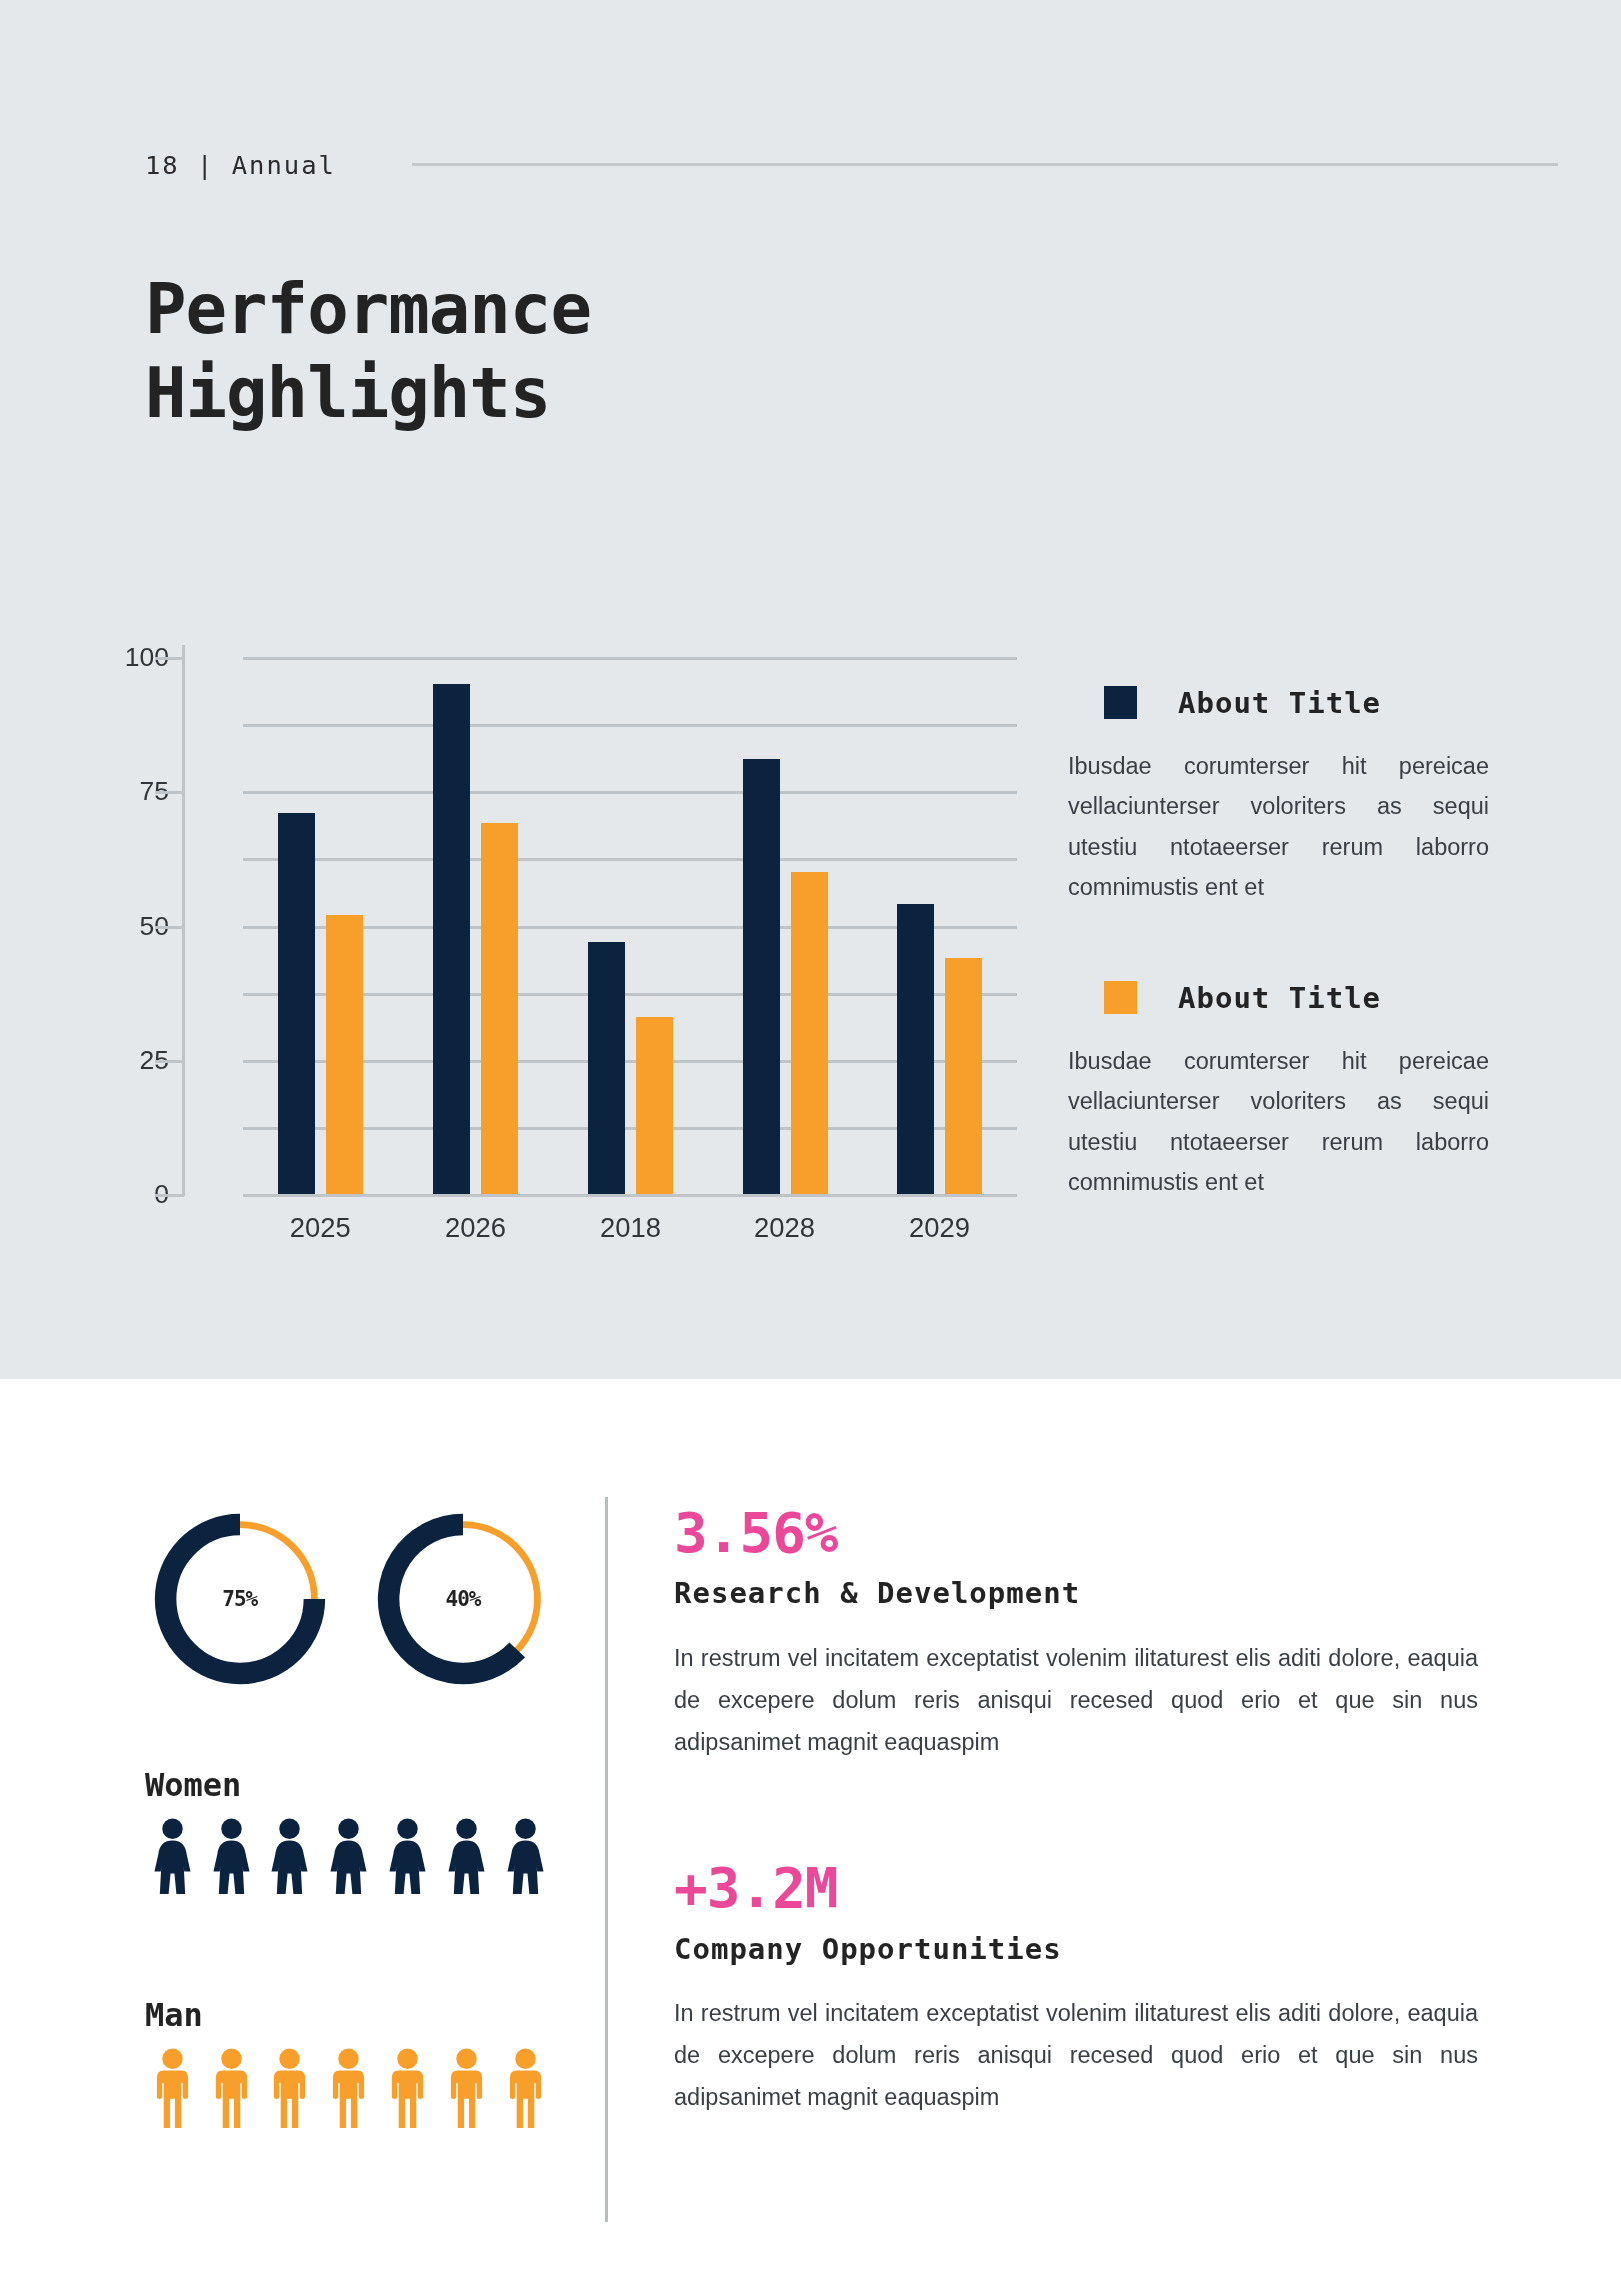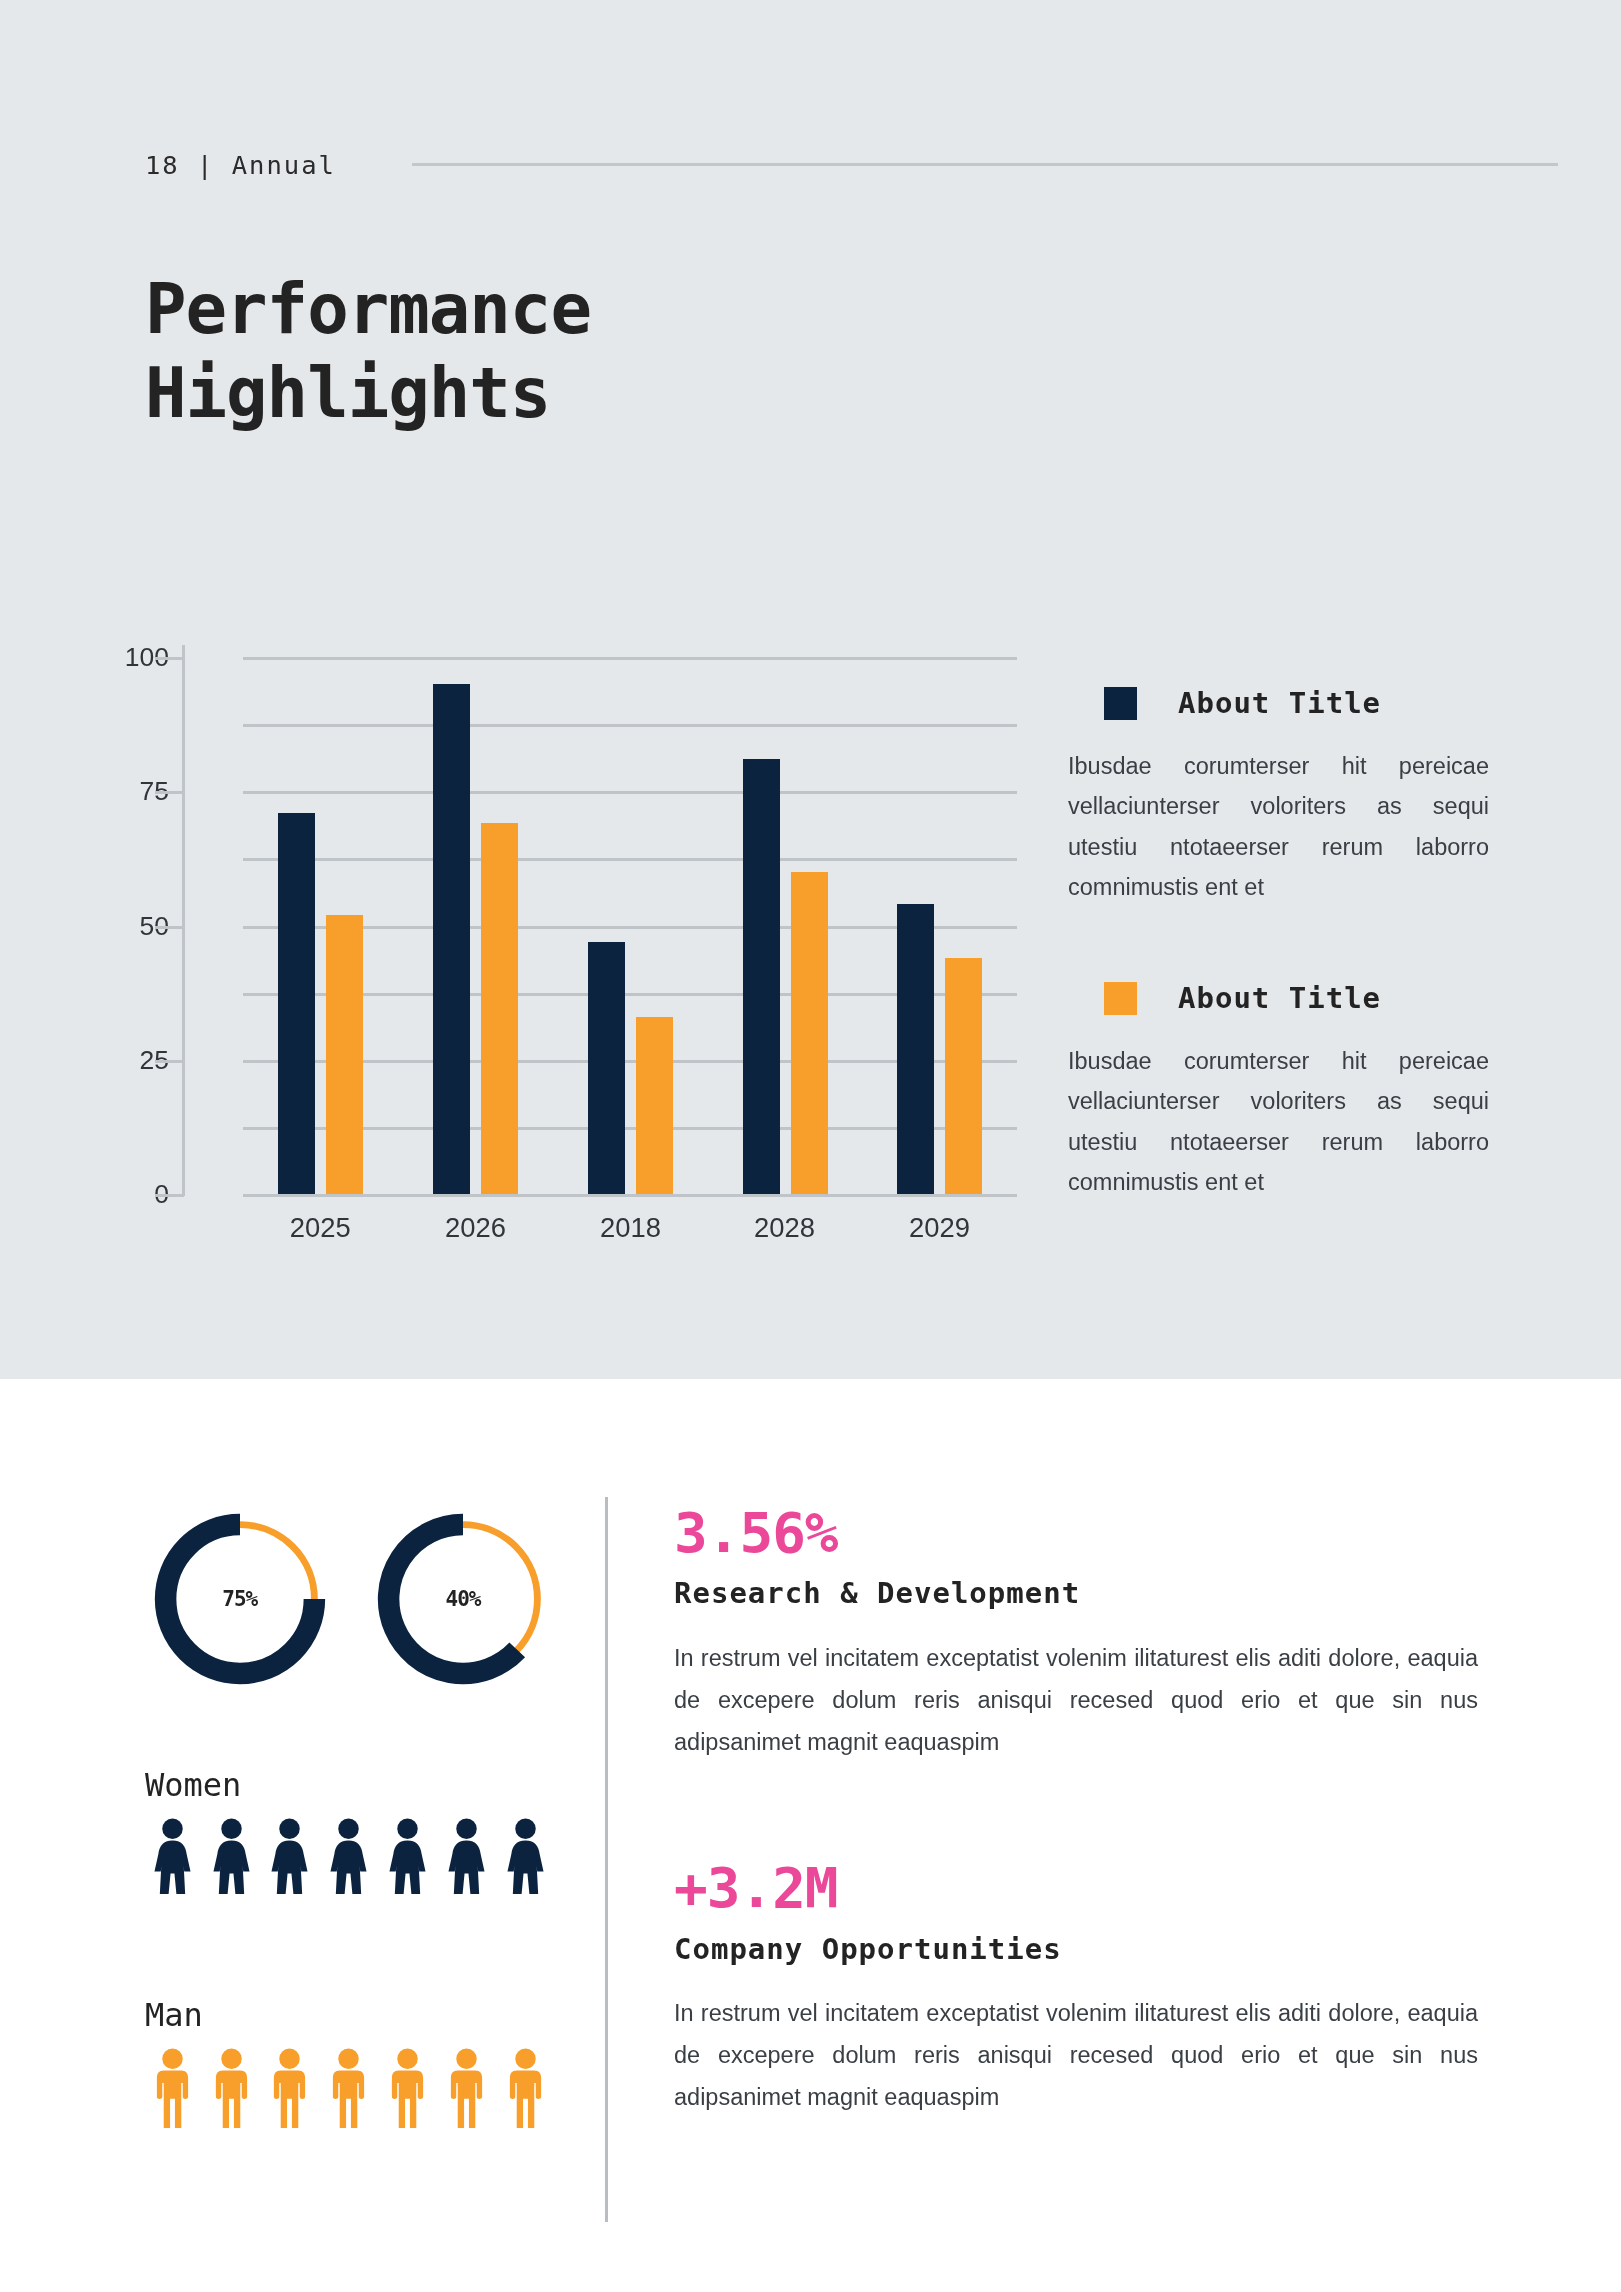--- a/index.html
+++ b/index.html
@@ -58,21 +58,21 @@
   .bar.orange{background:#f79f2a;}
   .bar + .bar{margin-left:11.8px;}
   .xlabel{
     position:absolute;top:555px;text-align:center;width:137px;
     font-family:"Liberation Sans",sans-serif;font-size:27.4px;color:#31353a;
   }
 
   
   .legend-col{position:absolute;left:1068px;top:686px;width:421px;}
   .legend-block + .legend-block{margin-top:73px;}
-  .legend-head{display:flex;align-items:flex-end;padding-left:36px;}
+  .legend-head{display:flex;align-items:flex-start;padding-left:36px;}
   .legend-swatch{width:33px;height:33px;display:block;}
   .legend-swatch.navy{background:#0c2340;}
   .legend-swatch.orange{background:#f79f2a;}
   .legend-title{
     margin-left:41px;
     font-family:"DejaVu Sans Mono","Liberation Mono",monospace;
     font-weight:bold;font-size:29px;color:#232323;letter-spacing:1px;
   }
   .legend-body{
     margin-top:25.5px;
@@ -94,21 +94,21 @@
     display:flex;align-items:center;justify-content:center;
     font-family:"DejaVu Sans Mono","Liberation Mono",monospace;
     font-weight:bold;font-size:21px;color:#232323;letter-spacing:-1px;
   }
 
   .picto-block{position:absolute;left:145px;}
   .picto-block.women{top:387px;}
   .picto-block.man{top:617px;}
   .picto-title{
     font-family:"DejaVu Sans Mono","Liberation Mono",monospace;
-    font-weight:normal;font-size:32px;color:#232323;letter-spacing:0px;
+    font-weight:bold;font-size:32px;color:#232323;letter-spacing:0px;
     margin-bottom:13.7px;
   }
   .picto-row{display:flex;align-items:flex-end;gap:11.8px;margin-left:3.9px;}
   .picto-row svg{display:block;}
 
   .divider{
     position:absolute;left:605px;top:118px;width:2.9px;height:725px;background:#b9bdc1;
   }
 
   .stats-col{position:absolute;left:674px;top:125px;width:814px;}

